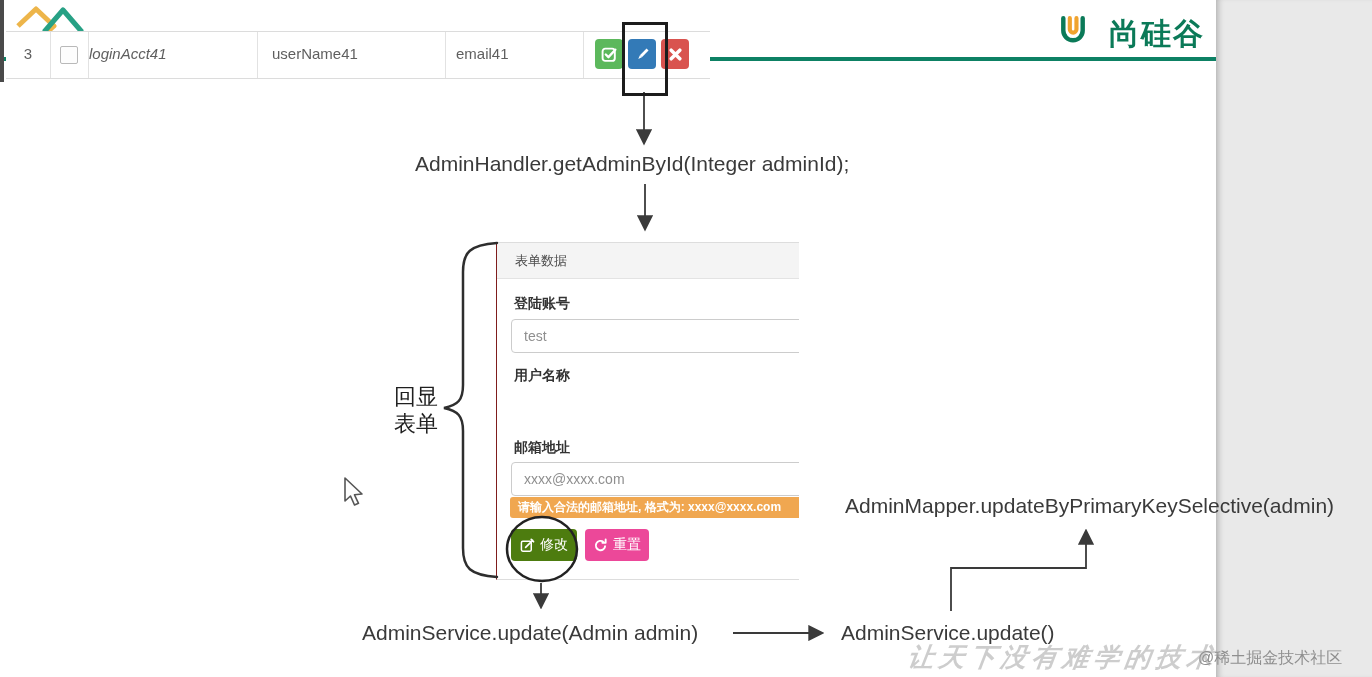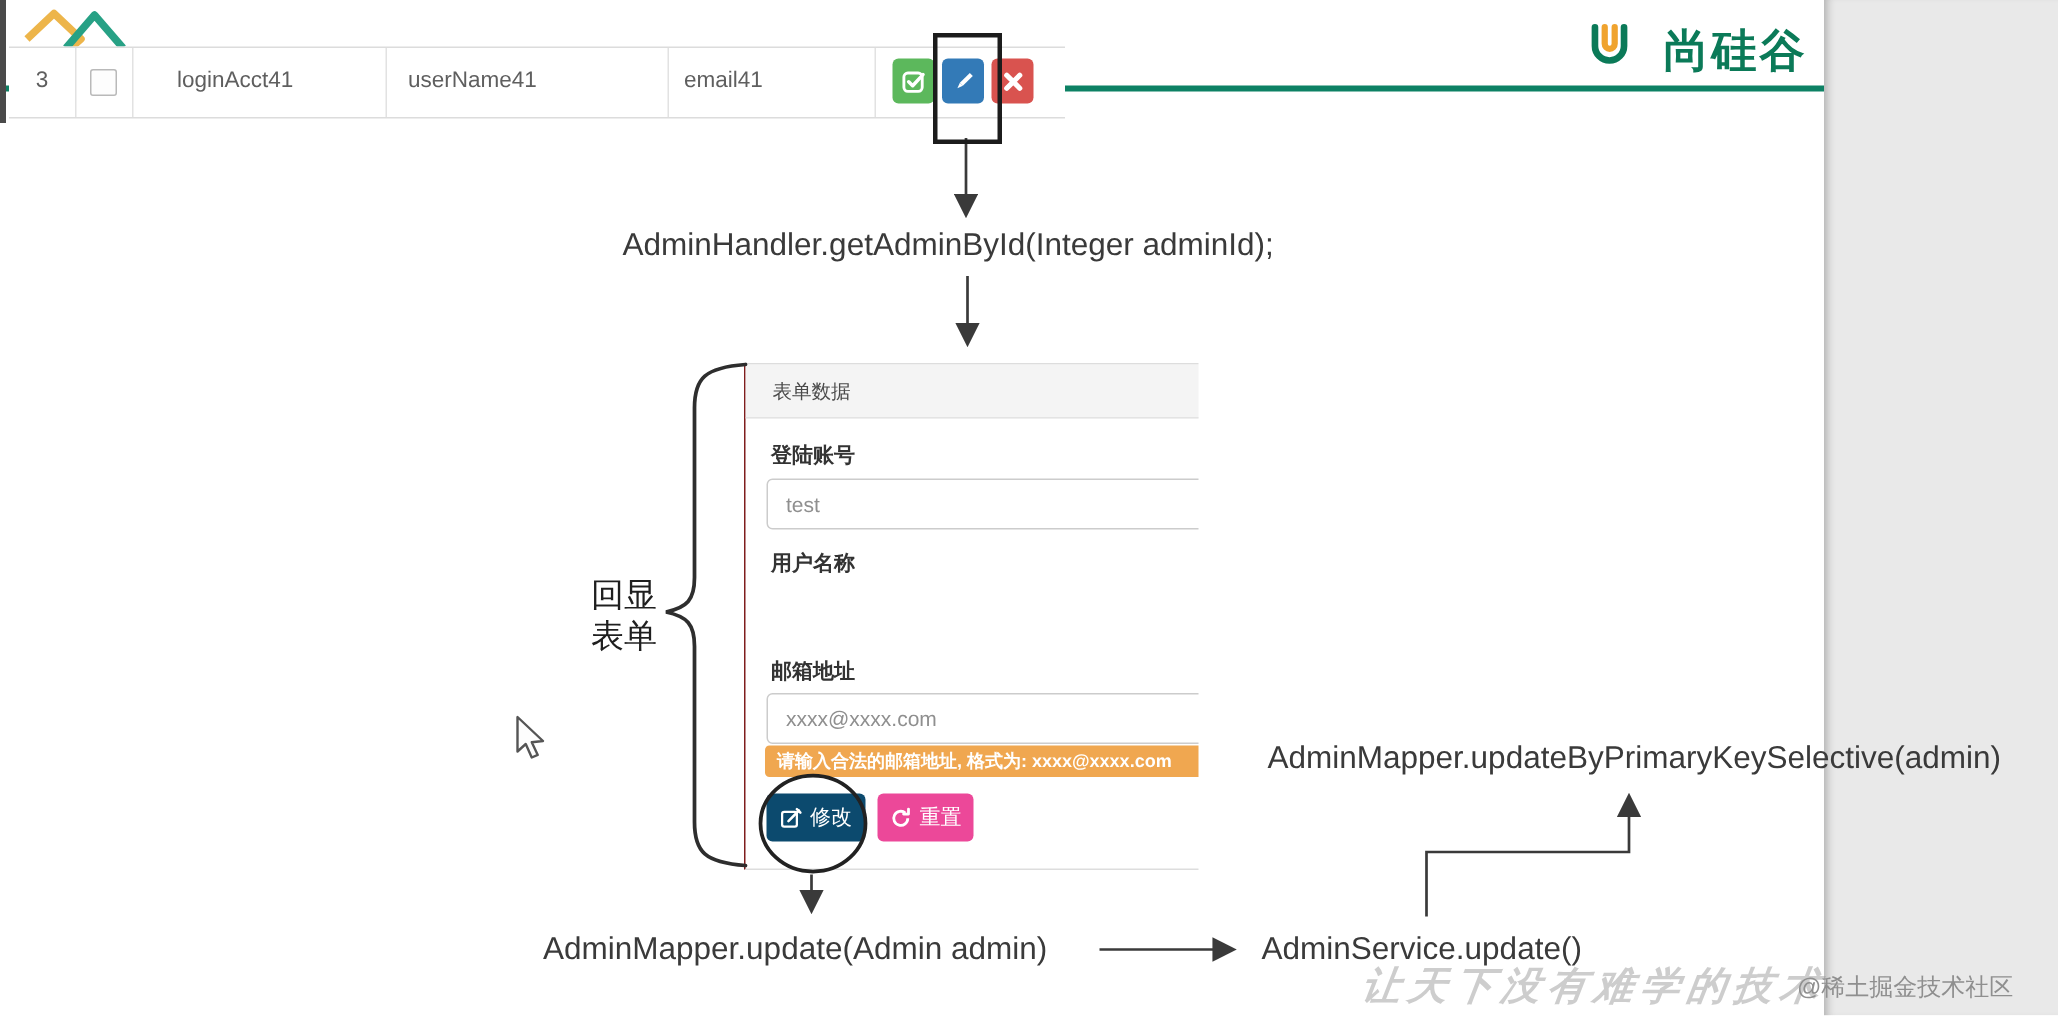--- a/index.html
+++ b/index.html
@@ -22,21 +22,21 @@
   
   .brand{position:absolute;left:1056px;top:14px;height:38px;display:flex;align-items:flex-start;gap:19px;z-index:2;}
   .brand-name{font-size:30px;font-weight:bold;color:#0b7a58;letter-spacing:2px;}
 
   
   .table-row{position:absolute;left:6px;top:31px;width:704px;height:46px;background:#fff;
              border-top:1px solid #dcdcdc;border-bottom:1px solid #dcdcdc;z-index:3;}
   .cell{position:absolute;top:0;height:46px;line-height:44px;font-size:15px;color:#5f5f5f;}
   .c-id{left:0;width:44px;text-align:center;}
   .c-check{left:44px;width:38px;}
-  .c-login{left:96px;width:169px;padding-left:16px;box-sizing:border-box;}
+  .c-login{left:82px;width:169px;padding-left:1px;box-sizing:border-box;font-style:italic;}
   .c-user{left:251px;width:188px;padding-left:15px;box-sizing:border-box;}
   .c-email{left:439px;width:138px;padding-left:11px;box-sizing:border-box;}
   .vline{position:absolute;top:0;width:1px;height:46px;background:#e2e2e2;}
   .checkbox{position:absolute;left:10px;top:14px;width:16px;height:16px;border:1px solid #b9b9b9;
             border-radius:2px;background:#fdfdfd;display:block;}
   .btn-group{position:absolute;left:589px;top:7px;display:flex;gap:5px;}
   .tbtn{width:28px;height:30px;border:none;border-radius:4px;display:flex;align-items:center;
         justify-content:center;padding:0;cursor:pointer;}
   .tbtn.green{background:#5cb85c;}
   .tbtn.blue{background:#337ab7;}
@@ -69,21 +69,21 @@
   .f-input{position:absolute;left:14px;width:330px;height:34px;border:1px solid #ccc;border-radius:4px;
            box-sizing:border-box;background:#fff;line-height:32px;padding-left:12px;
            font-size:14px;color:#8f8f8f;}
   .i1{top:76px;} .i2{top:148px;} .i3{top:219px;}
   .warn{position:absolute;left:13px;top:254px;width:330px;height:21px;background:#f0a750;border-radius:3px;
         color:#fff;font-size:12px;font-weight:bold;line-height:21px;padding-left:8px;box-sizing:border-box;
         white-space:nowrap;}
   .fbtn{position:absolute;top:286px;height:32px;border:none;border-radius:4px;color:#fff;font-size:14px;
         display:flex;align-items:center;justify-content:center;gap:5px;cursor:pointer;
         font-family:"Liberation Sans",sans-serif;}
-  .fbtn.green{left:14px;width:66px;background:#0c4a6e;}
+  .fbtn.green{left:14px;width:66px;background:#4d7c0f;}
   .fbtn.red{left:88px;width:64px;background:#ec4899;}
 
   
   .overlay{position:absolute;left:0;top:0;width:1372px;height:677px;z-index:7;pointer-events:none;}
 
   
   .wm-callig{position:absolute;left:908px;top:640px;font-family:"DejaVu Serif",serif;font-style:italic;
              font-weight:bold;font-size:26px;letter-spacing:5px;color:#9d9d9d;opacity:.5;
              transform:skewX(-8deg);z-index:9;white-space:nowrap;}
   .wm-juejin{position:absolute;left:1198px;top:648px;font-size:16px;color:#8f8f8f;z-index:9;white-space:nowrap;}
@@ -144,21 +144,21 @@
         <svg width="13" height="13" viewBox="0 0 12 12">
           <path d="M2 2 L10 10 M10 2 L2 10" stroke="#fff" stroke-width="3.2" stroke-linecap="round"></path>
         </svg>
       </button>
     </div>
   </div>
 
   <div class="highlight-rect"></div>
 
   <div class="code t1">AdminHandler.getAdminById(Integer adminId);</div>
-  <div class="code t2">AdminMapper.update(Admin admin)</div>
+  <div class="code t2">AdminService.update(Admin admin)</div>
   <div class="code t3">AdminService.update()</div>
   <div class="code t4">AdminMapper.updateByPrimaryKeySelective(admin)</div>
 
   <div class="echo-label">
     <div>回显</div>
     <div>表单</div>
   </div>
 
   <div class="form-panel">
     <div class="panel-header">表单数据</div>

